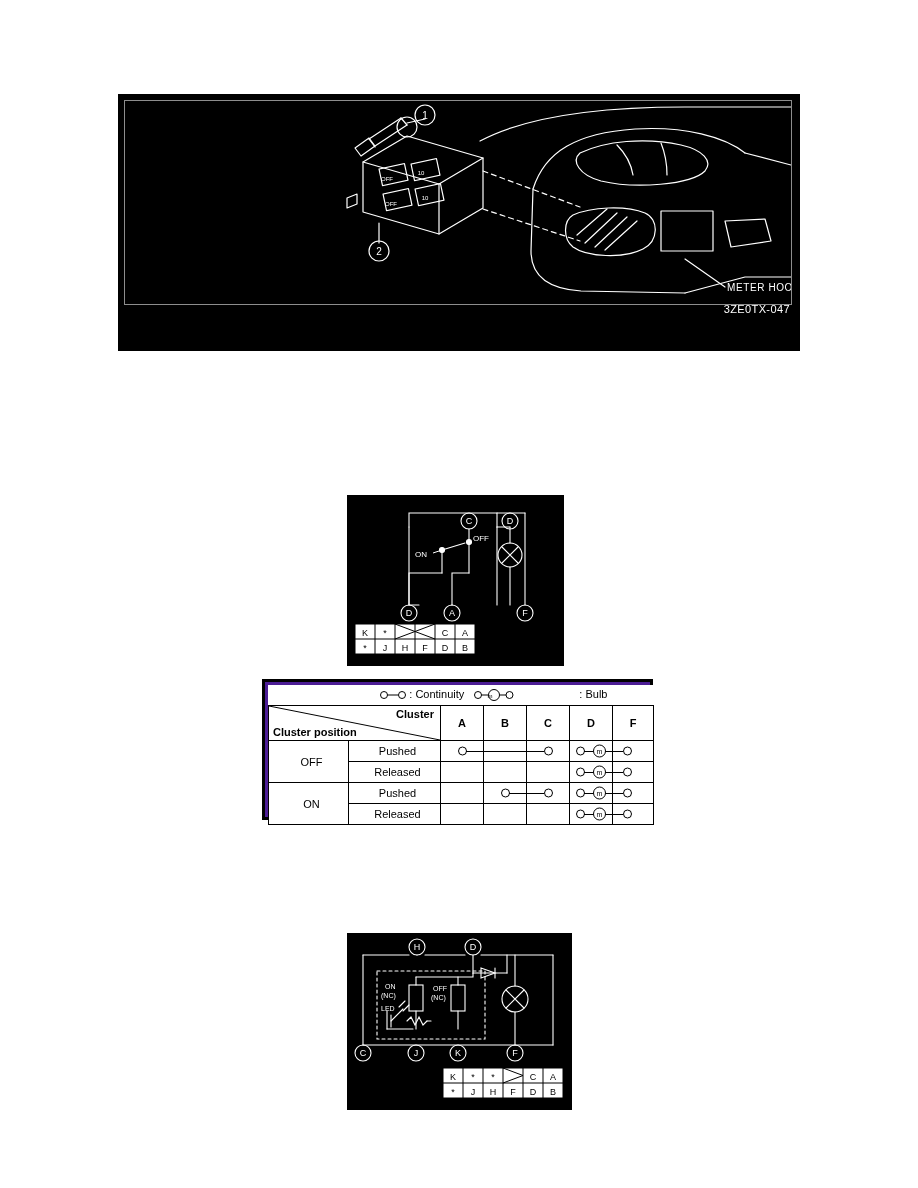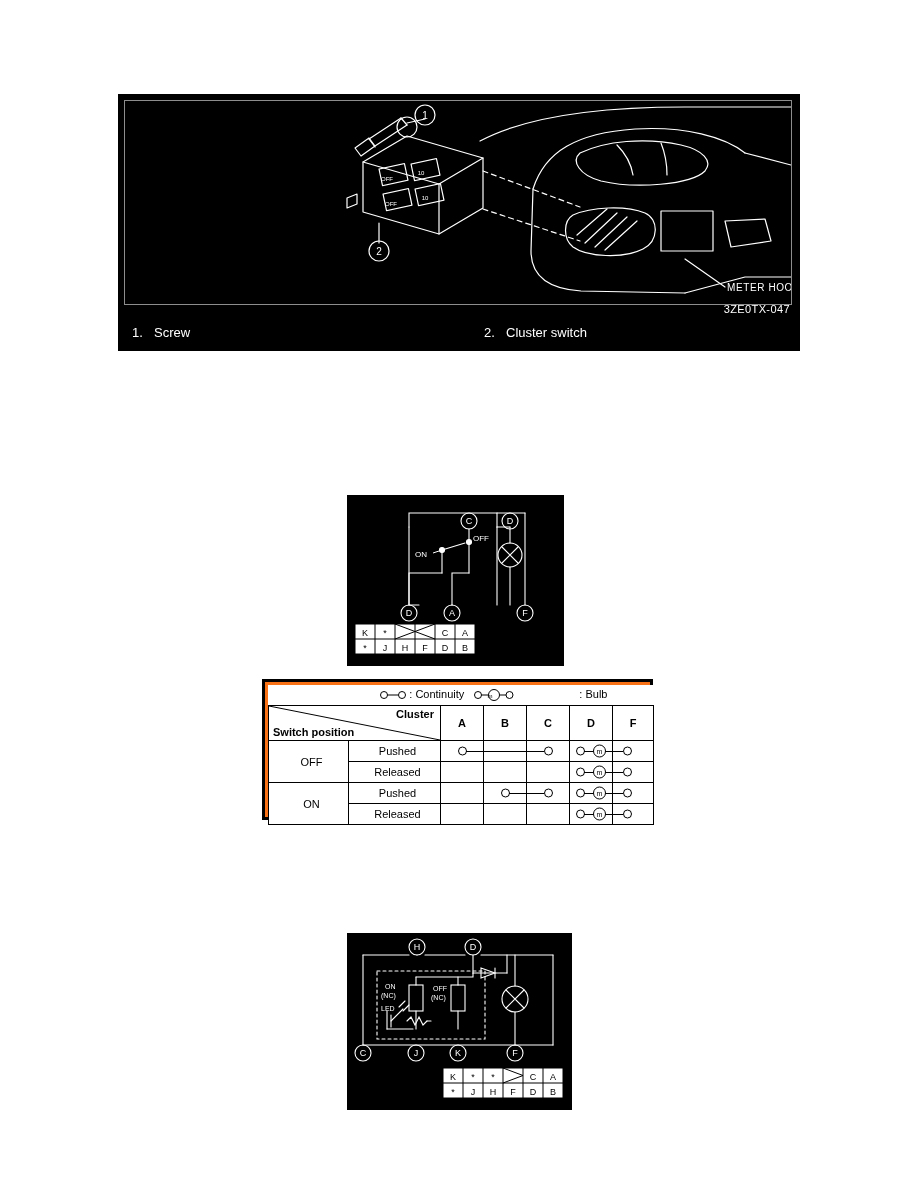--- a/index.html
+++ b/index.html
@@ -67,21 +67,21 @@
     background: #000;
   }
 
   
   .fig3 {
     position: absolute;
     left: 262px;
     top: 679px;
     width: 391px;
     height: 141px;
-    background: #f97316;
+    background: #4c1d95;
     border: 3px solid #000;
     box-sizing: border-box;
   }
   .ctable {
     position: absolute;
     left: 3px;
     top: 3px;
     width: 385px;
     height: 135px;
     background: #fff;
@@ -252,28 +252,20 @@
       <text x="296" y="74" fill="#ffffff" font-size="6" text-anchor="middle" font-family="Liberation Sans, sans-serif">10</text>
       <text x="266" y="105" fill="#ffffff" font-size="6" text-anchor="middle" font-family="Liberation Sans, sans-serif">OFF</text>
       <text x="300" y="99" fill="#ffffff" font-size="6" text-anchor="middle" font-family="Liberation Sans, sans-serif">10</text>
 
       <text x="602" y="190" fill="#ffffff" font-size="10" letter-spacing="0.6" font-family="Liberation Sans, sans-serif">METER HOOD</text>
     </svg>
   </div>
 
   <div class="fig1-code">3ZE0TX-047</div>
 
-  <div class="fig1-legend">
-    <div class="li1">
-      <span class="legend-num">1.</span><span>Screw</span>
-    </div>
-    <div class="li2">
-      <span class="legend-num">2.</span><span>Cluster switch</span>
-    </div>
-  </div>
 </div>
 
 <div class="fig2">
   <svg width="217" height="171" viewBox="0 0 217 171">
     <g fill="none" stroke="#ffffff" stroke-width="1.1" stroke-linecap="round">
 
       <path d="M62 32 L62 18 L150 18 L150 32"></path>
       <path d="M62 32 L62 110 L72 110"></path>
       <path d="M150 32 L150 110 L150 110"></path>
       <path d="M178 18 L178 110"></path>
@@ -376,21 +368,21 @@
           <span style="position:relative; left:-152px; font-size:11px;">: Continuity</span>
           <span style="position:relative; left:-40px; font-size:11px;">: Bulb</span>
         </td>
       </tr>
       <tr>
         <td class="hdr-diag" rowspan="1" colspan="2" style="height:34px;">
           <svg class="slash" width="172" height="34" viewBox="0 0 172 34" preserveAspectRatio="none">
             <line x1="0" y1="0" x2="172" y2="34" stroke="#000" stroke-width="1"></line>
           </svg>
           <span class="term">Cluster</span>
-          <span class="swpos">Switch position</span>
+          <span class="swpos">Cluster position</span>
         </td>
         <td style="font-weight:bold">A</td>
         <td style="font-weight:bold">B</td>
         <td style="font-weight:bold">C</td>
         <td style="font-weight:bold">D</td>
         <td style="font-weight:bold">F</td>
       </tr>
 
       <tr>
         <td class="pos-cell" rowspan="2">OFF</td>

